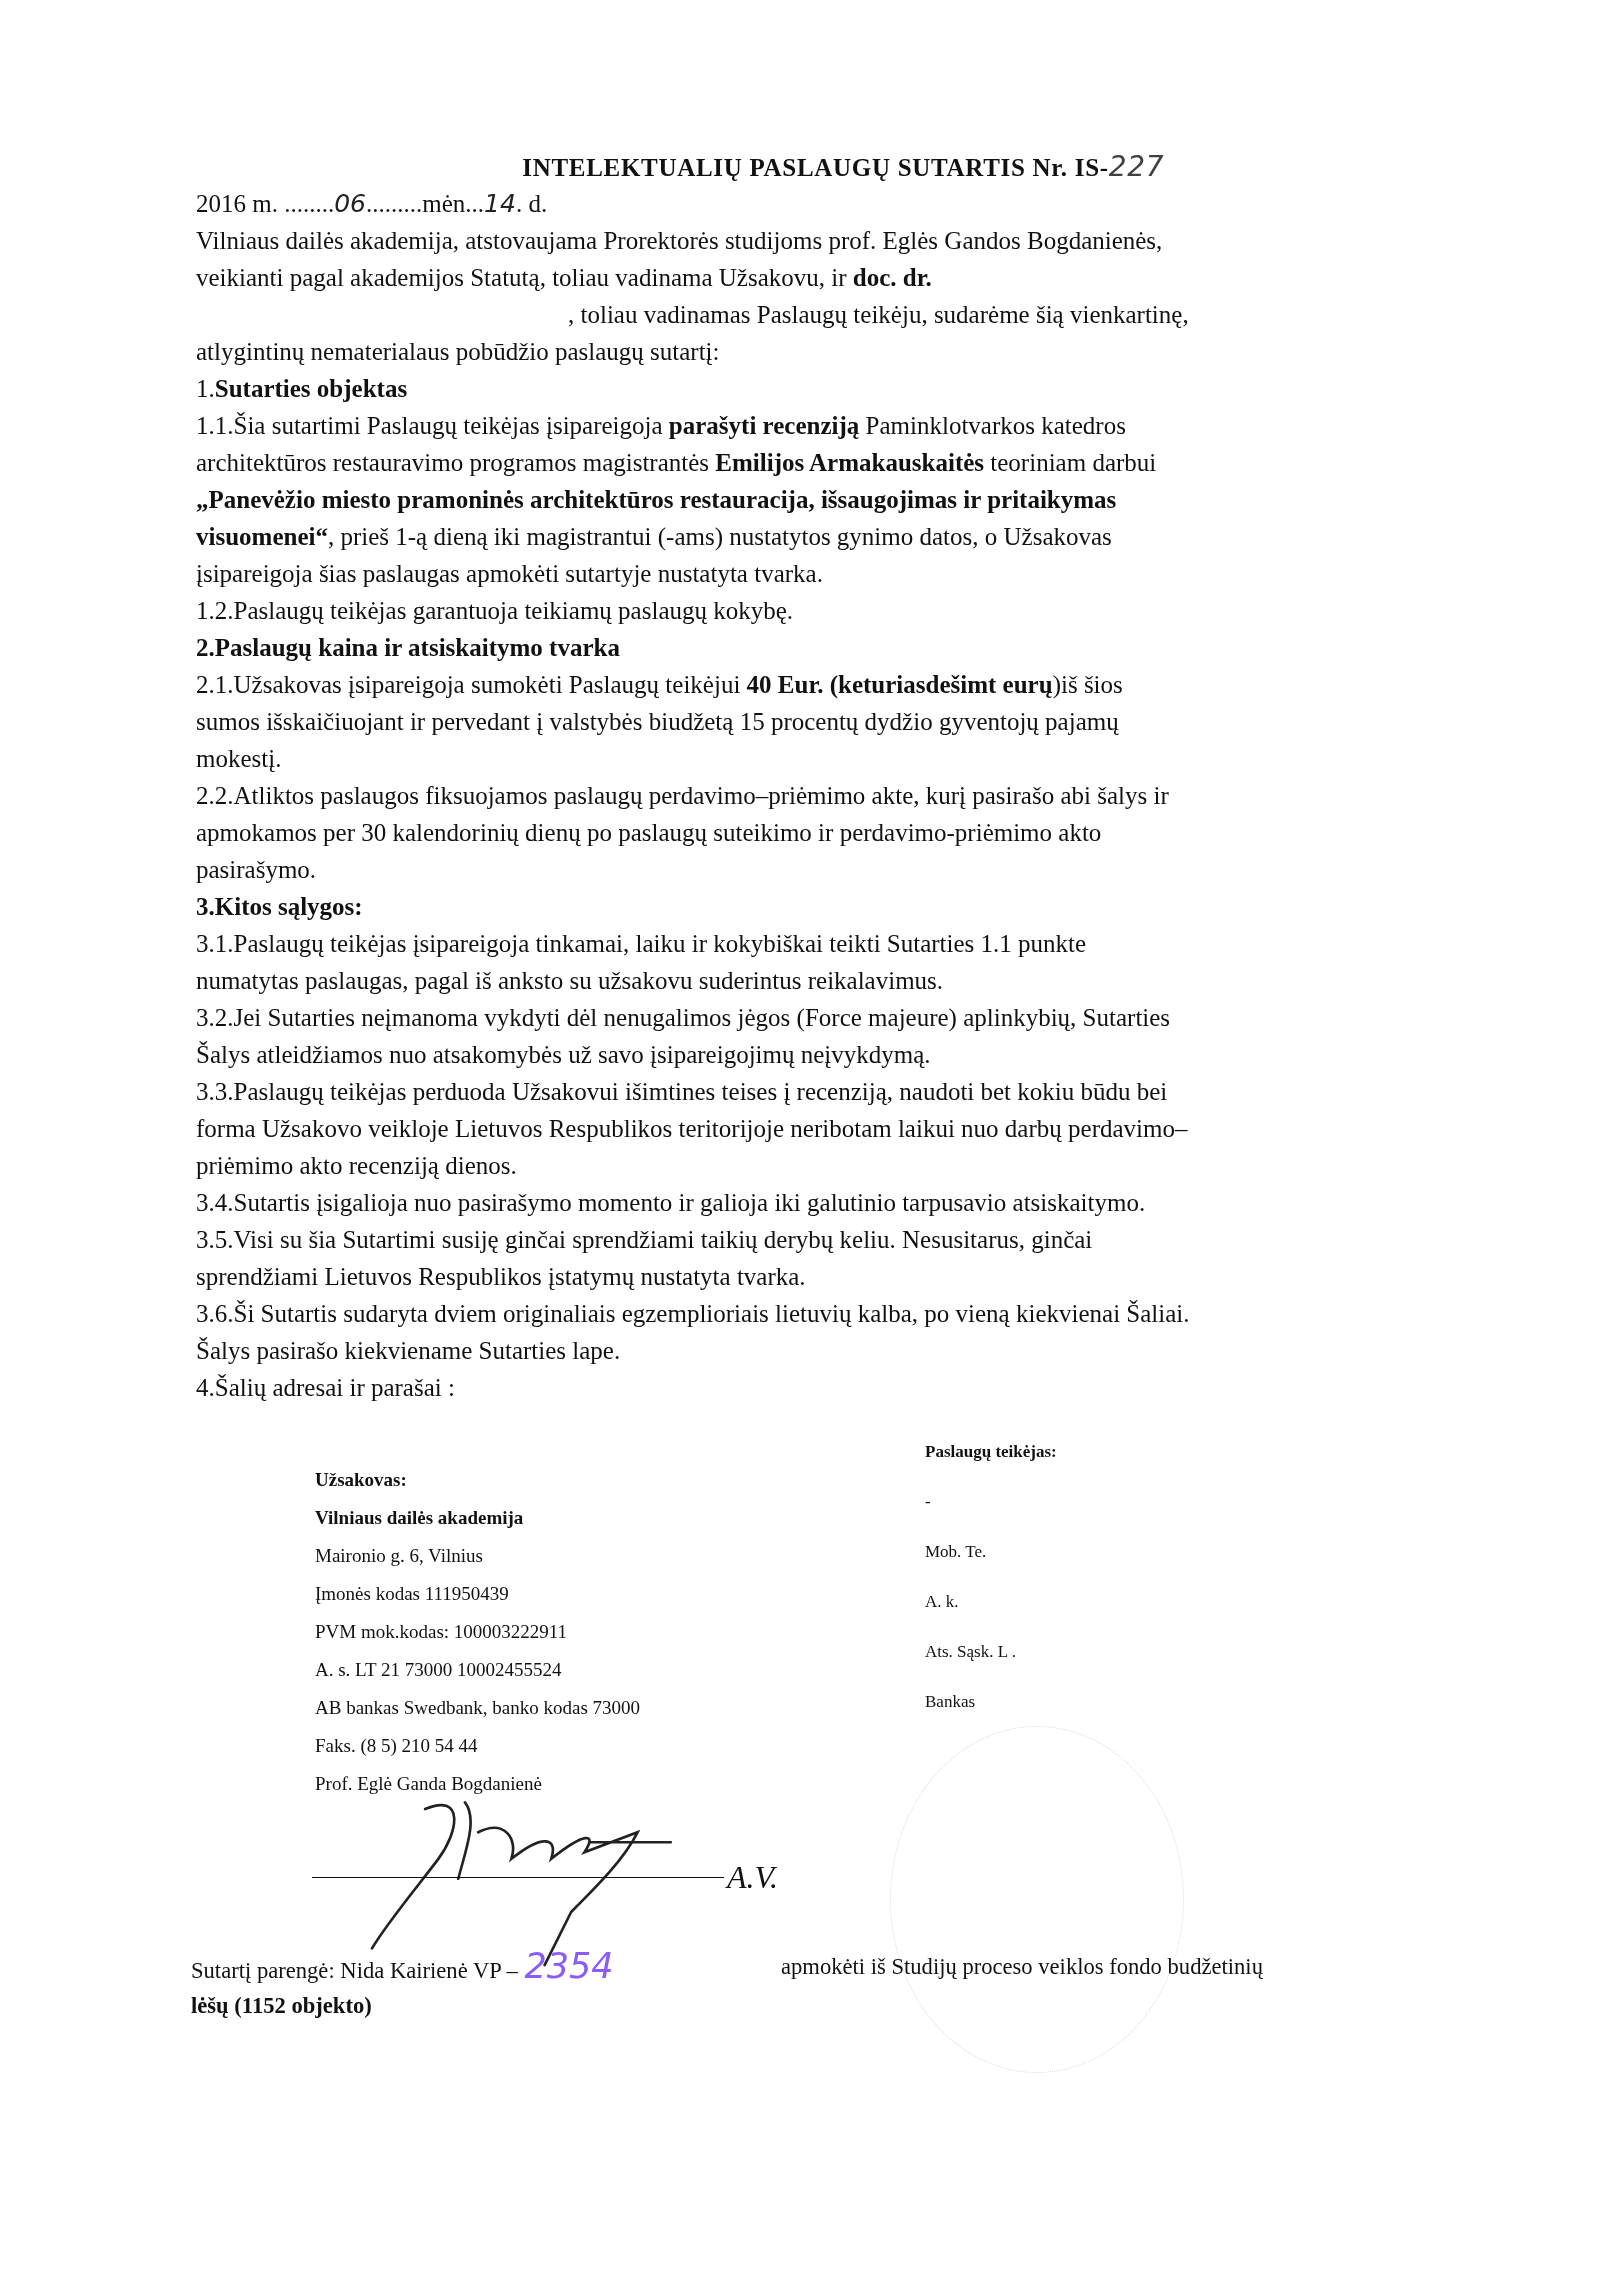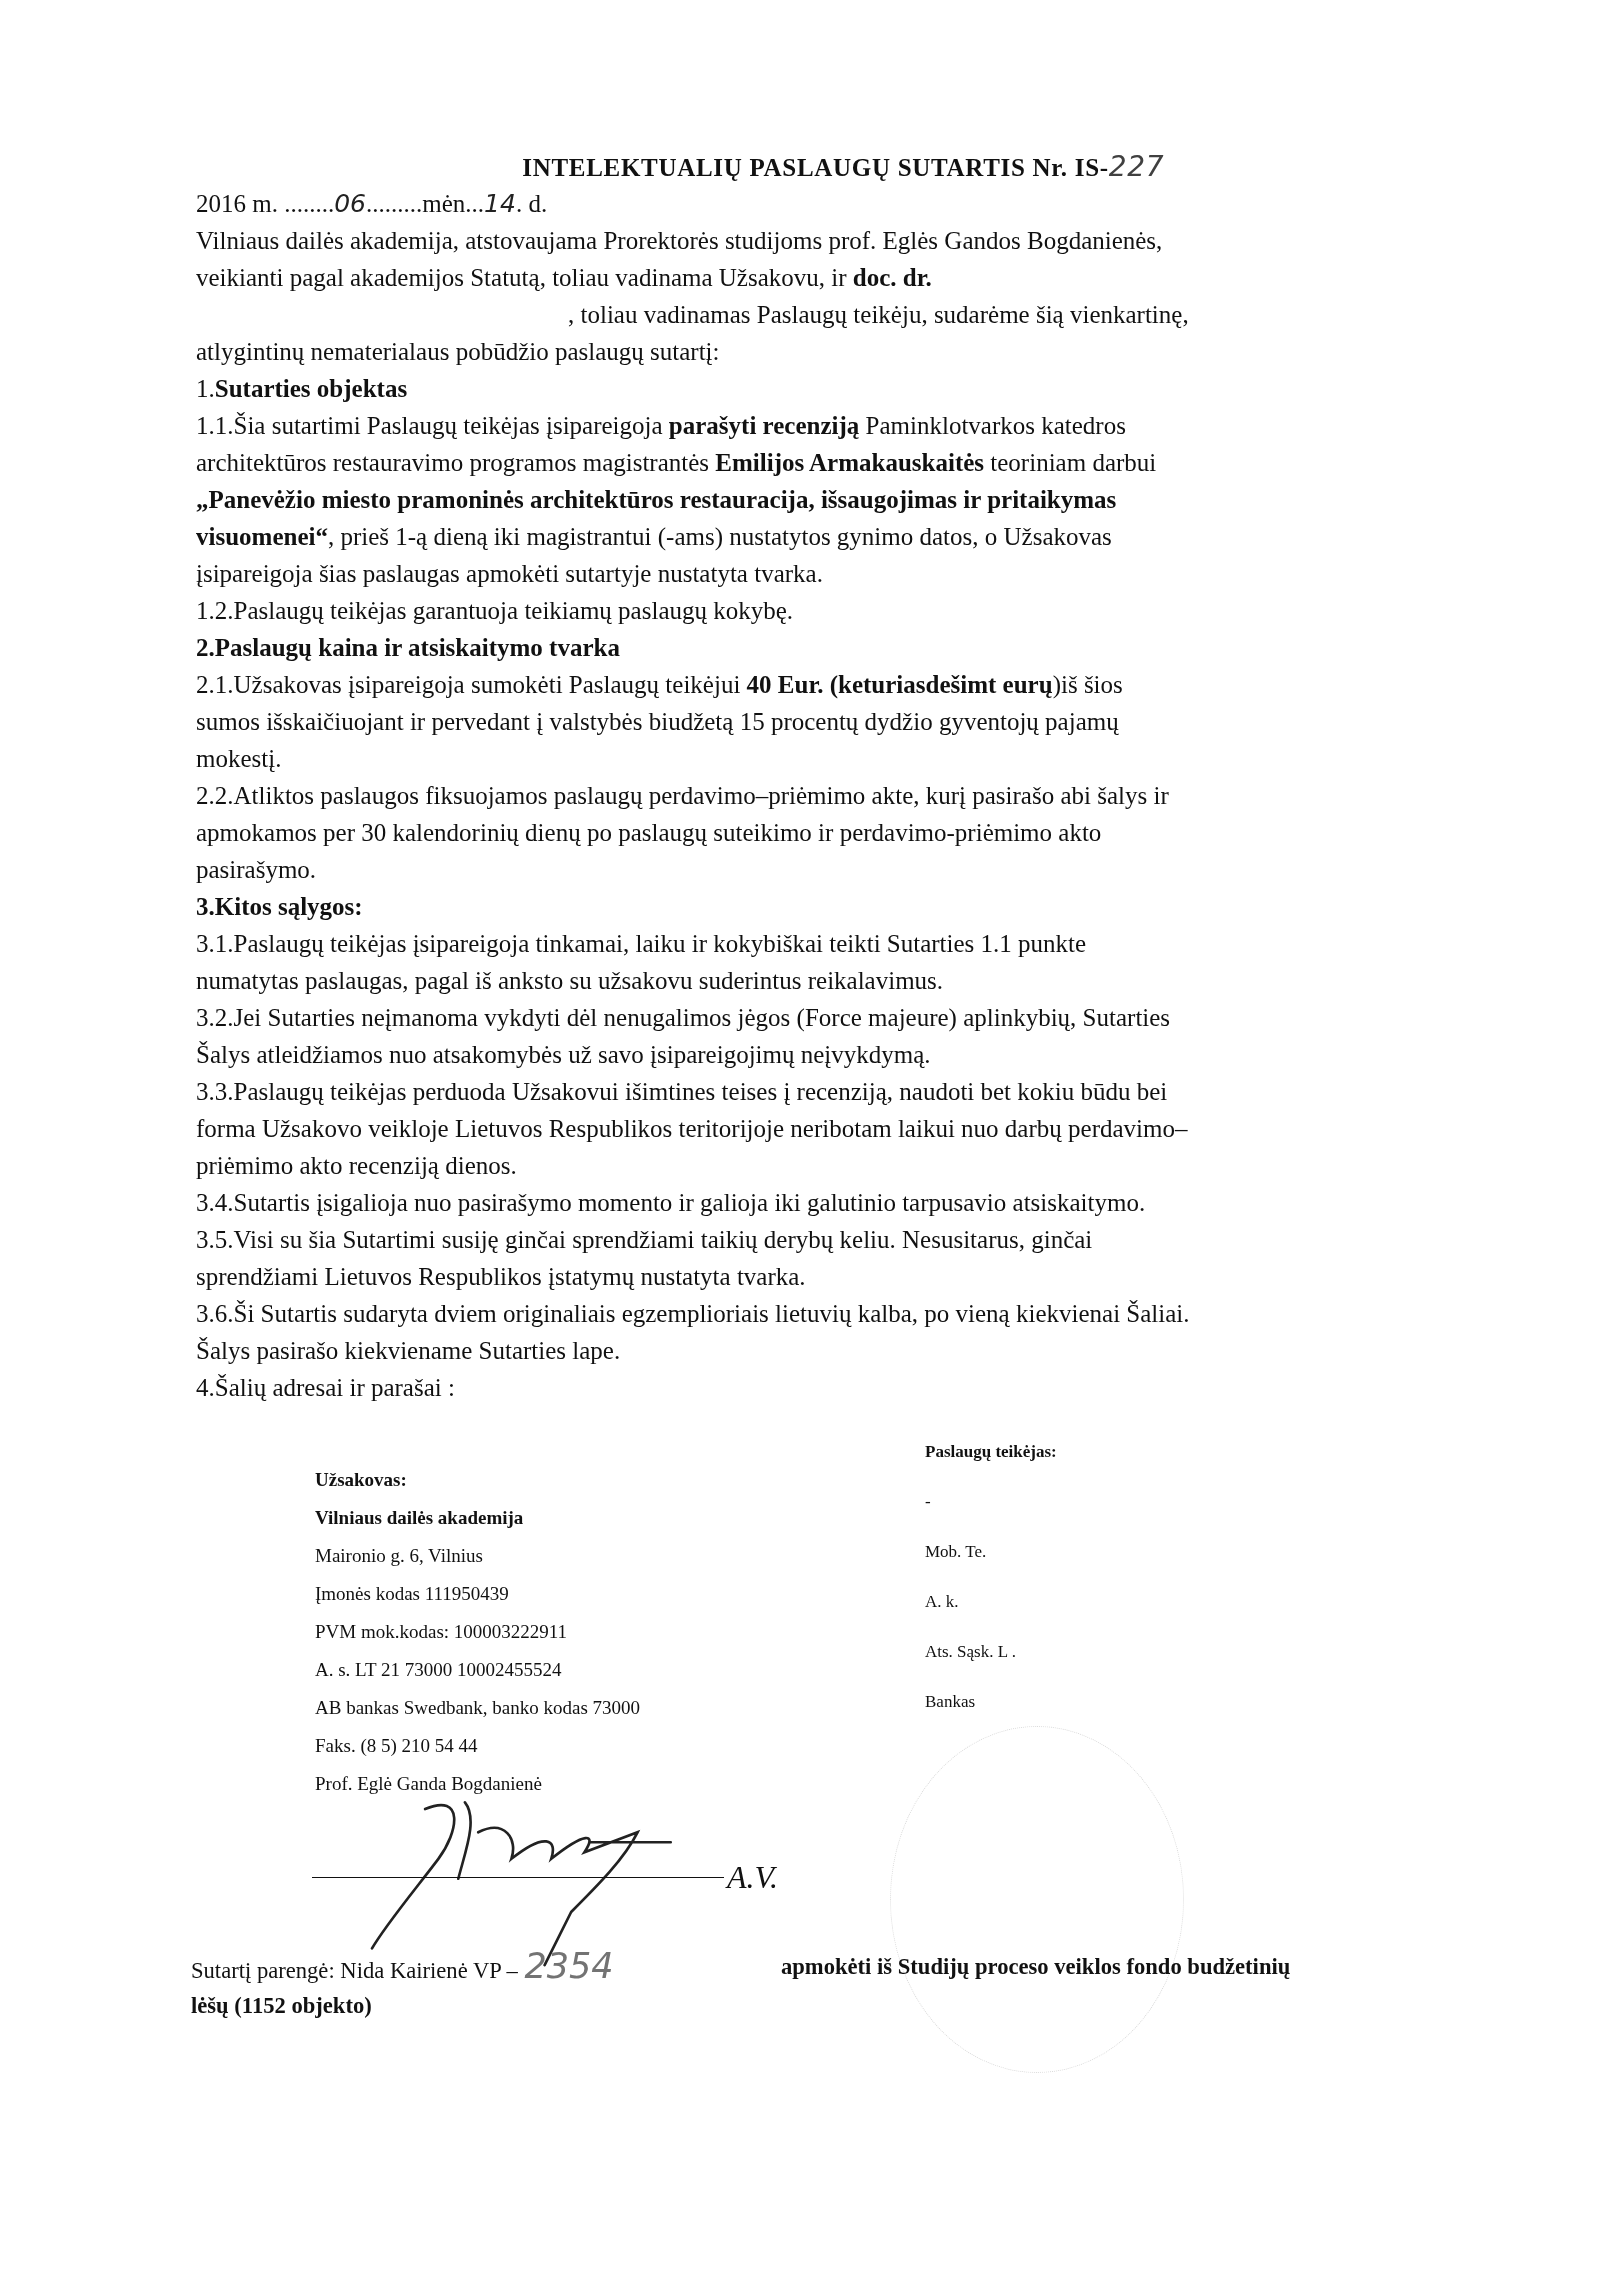--- a/index.html
+++ b/index.html
@@ -13,22 +13,22 @@
   .just { text-align: justify; text-align-last: left; }
   .b { font-weight: bold; }
   .gap { display: inline-block; width: 372px; }
   .sig-area { position: absolute; left: 0; top: 0; width: 1615px; height: 2295px; pointer-events: none; }
   .party-left { position: absolute; left: 315px; top: 1461px; font-size: 19px; line-height: 38px; width: 598px; }
   .party-right { position: absolute; left: 925px; top: 1433px; font-size: 17px; line-height: 38px; width: 398px; }
   .party-right .row { height: 50px; }
   .sigline { position: absolute; left: 312px; top: 1877px; width: 412px; height: 1.3px; background: #111; }
   .av { position: absolute; left: 727px; top: 1859px; font-style: italic; font-size: 32px; }
   .footer { position: absolute; left: 191px; top: 1949px; width: 1275px; font-size: 22.6px; line-height: 35px; }
-  .footer .vpnum { font-family: "DejaVu Sans", sans-serif; font-style: italic; font-size: 35px; color: #737373; margin: 0 6.6px; }
-  .footer .right { position: absolute; left: 590px; top: 0; font-weight: bold; white-space: nowrap; }
+  .footer .vpnum { font-family: "DejaVu Sans", sans-serif; font-style: italic; font-size: 35px; color: #8b5cf6; margin: 0 6.6px; }
+  .footer .right { position: absolute; left: 590px; top: 0; font-weight: normal; white-space: nowrap; }
   .stamp { position: absolute; left: 890px; top: 1726px; width: 292px; height: 345px; border: 1.3px dotted #bbb; border-radius: 50%; opacity: 0.55; }
 </style>
 </head>
 <body>
 
 <div class="page">
   <div class="title line">
     <span>INTELEKTUALIŲ PASLAUGŲ SUTARTIS Nr. IS-</span><span class="hw">227</span>
   </div>
 

